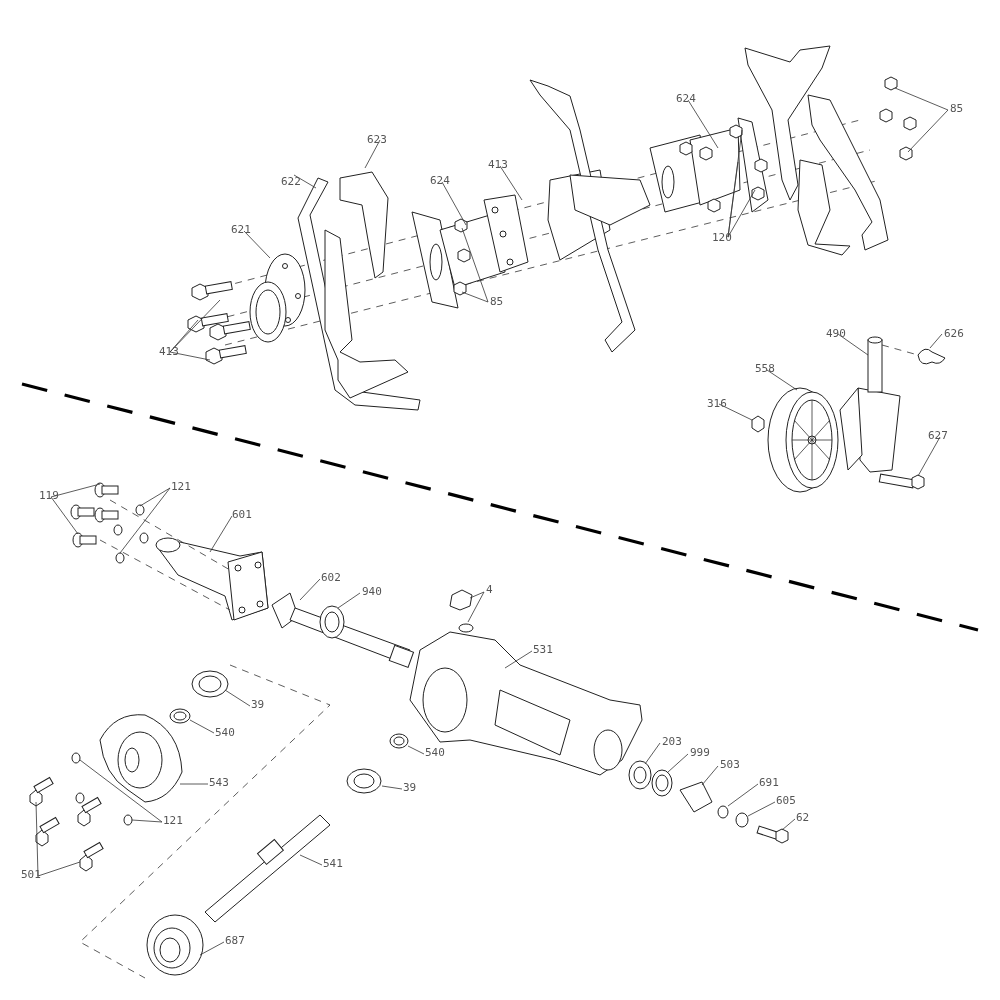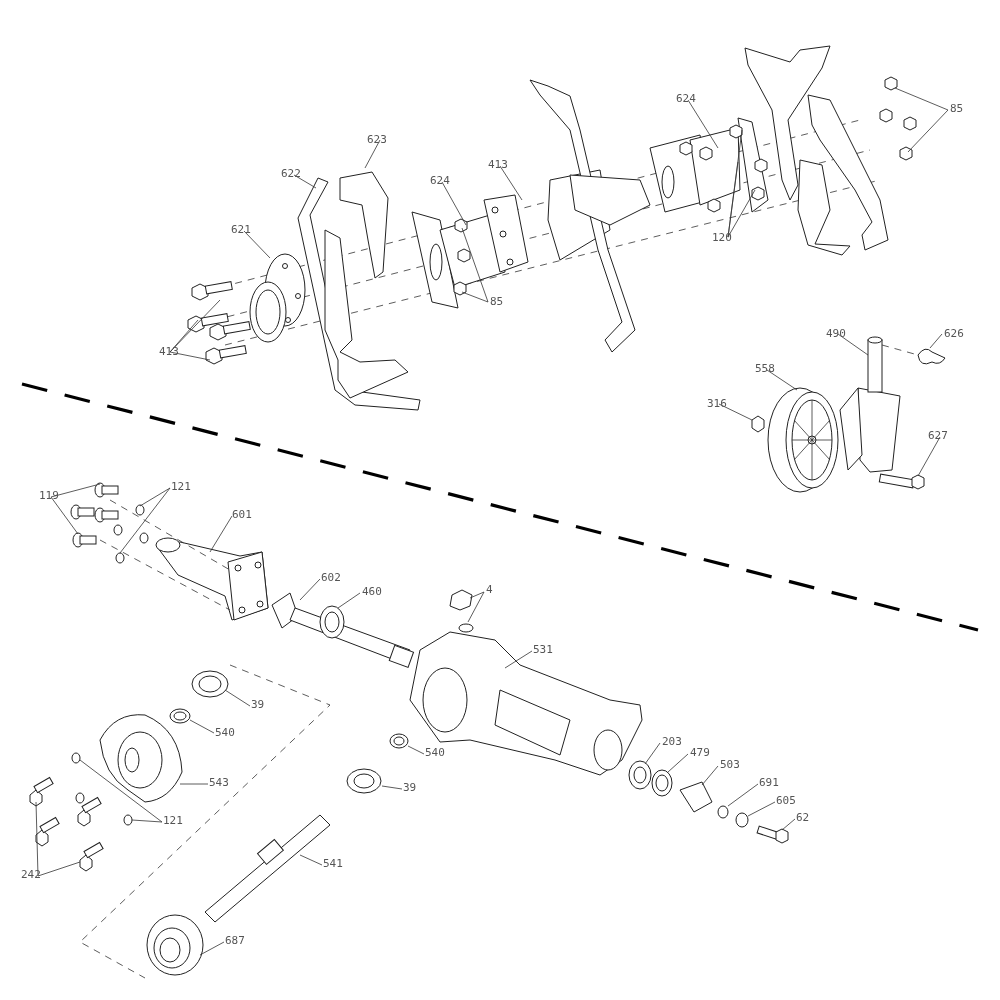--- a/index.html
+++ b/index.html
@@ -250,49 +250,49 @@
     <line class="ln" x1="162" y1="822" x2="80" y2="760"></line>
     <line class="ln" x1="38" y1="876" x2="36" y2="802"></line>
     <line class="ln" x1="38" y1="876" x2="80" y2="862"></line>
     <line class="ln" x1="322" y1="865" x2="300" y2="855"></line>
     <line class="ln" x1="224" y1="942" x2="200" y2="955"></line>
   </g>
 </svg>
 
 
 <div class="lbl" style="left:367px;top:134px">623</div>
-<div class="lbl" style="left:281px;top:168px">622</div>
+<div class="lbl" style="left:281px;top:176px">622</div>
 <div class="lbl" style="left:430px;top:175px">624</div>
 <div class="lbl" style="left:488px;top:159px">413</div>
 <div class="lbl" style="left:231px;top:224px">621</div>
 <div class="lbl" style="left:490px;top:296px">85</div>
 <div class="lbl" style="left:159px;top:346px">413</div>
 <div class="lbl" style="left:676px;top:93px">624</div>
 <div class="lbl" style="left:950px;top:103px">85</div>
 <div class="lbl" style="left:712px;top:232px">120</div>
 <div class="lbl" style="left:826px;top:328px">490</div>
 <div class="lbl" style="left:944px;top:328px">626</div>
 <div class="lbl" style="left:755px;top:363px">558</div>
 <div class="lbl" style="left:707px;top:398px">316</div>
 <div class="lbl" style="left:928px;top:430px">627</div>
 <div class="lbl" style="left:39px;top:490px">119</div>
 <div class="lbl" style="left:171px;top:481px">121</div>
 <div class="lbl" style="left:232px;top:509px">601</div>
 <div class="lbl" style="left:321px;top:572px">602</div>
-<div class="lbl" style="left:362px;top:586px">460</div>
+<div class="lbl" style="left:362px;top:586px">940</div>
 <div class="lbl" style="left:486px;top:584px">4</div>
 <div class="lbl" style="left:533px;top:644px">531</div>
 <div class="lbl" style="left:251px;top:699px">39</div>
 <div class="lbl" style="left:215px;top:727px">540</div>
 <div class="lbl" style="left:425px;top:747px">540</div>
 <div class="lbl" style="left:662px;top:736px">203</div>
-<div class="lbl" style="left:690px;top:747px">479</div>
+<div class="lbl" style="left:690px;top:747px">999</div>
 <div class="lbl" style="left:720px;top:759px">503</div>
 <div class="lbl" style="left:209px;top:777px">543</div>
 <div class="lbl" style="left:403px;top:782px">39</div>
 <div class="lbl" style="left:759px;top:777px">691</div>
 <div class="lbl" style="left:776px;top:795px">605</div>
 <div class="lbl" style="left:796px;top:812px">62</div>
 <div class="lbl" style="left:163px;top:815px">121</div>
-<div class="lbl" style="left:21px;top:869px">242</div>
+<div class="lbl" style="left:21px;top:869px">501</div>
 <div class="lbl" style="left:323px;top:858px">541</div>
 <div class="lbl" style="left:225px;top:935px">687</div>
 </div>
 
 </body></html>

